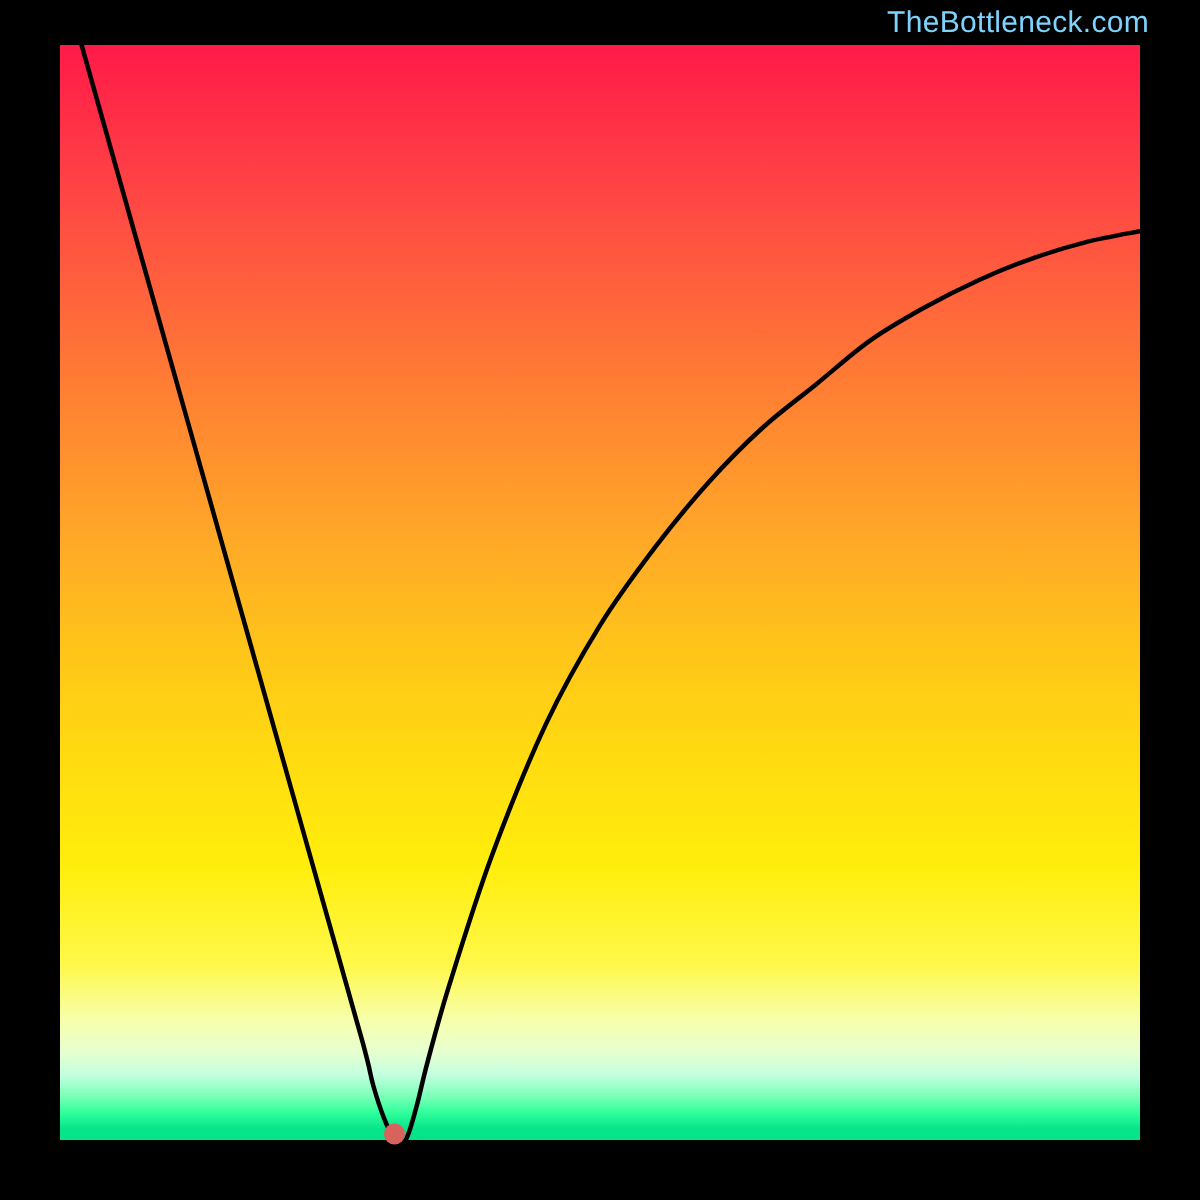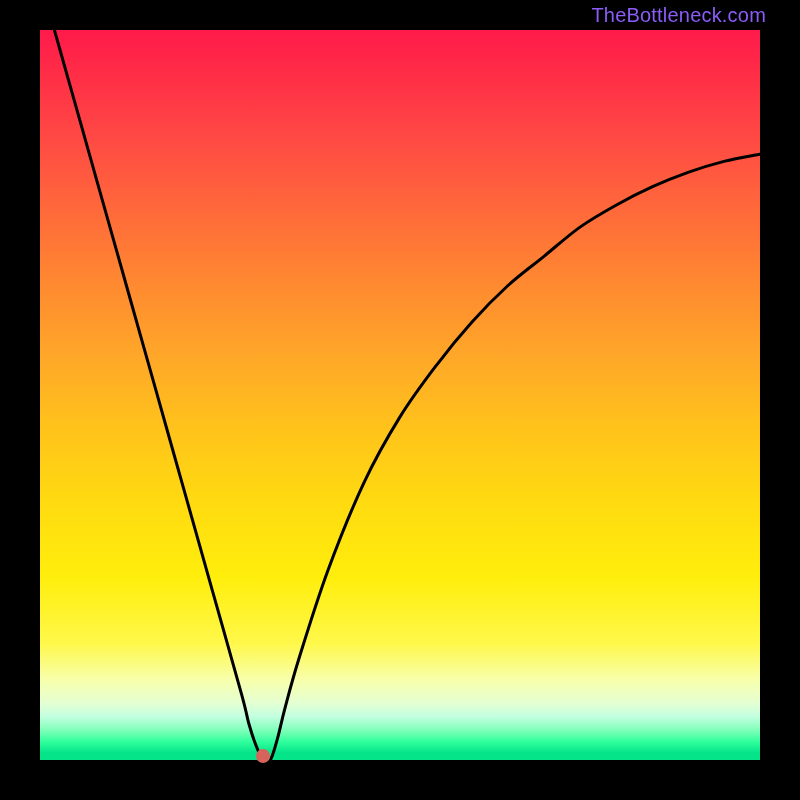--- a/index.html
+++ b/index.html
@@ -63,21 +63,21 @@
     width: 14px;
     height: 14px;
     border-radius: 50%;
     background: #d8635c;
     transform: translate(-50%, -50%);
   }
   .watermark {
     position: absolute;
     top: 4px;
     right: 34px;
-    color: #8b5cf6;
+    color: #7dd3fc;
     font-size: 20px;
     font-weight: 400;
     letter-spacing: 0.2px;
   }
 </style>
 </head>
 <body>
 
 <div class="stage">
   <div class="watermark">TheBottleneck.com</div>

